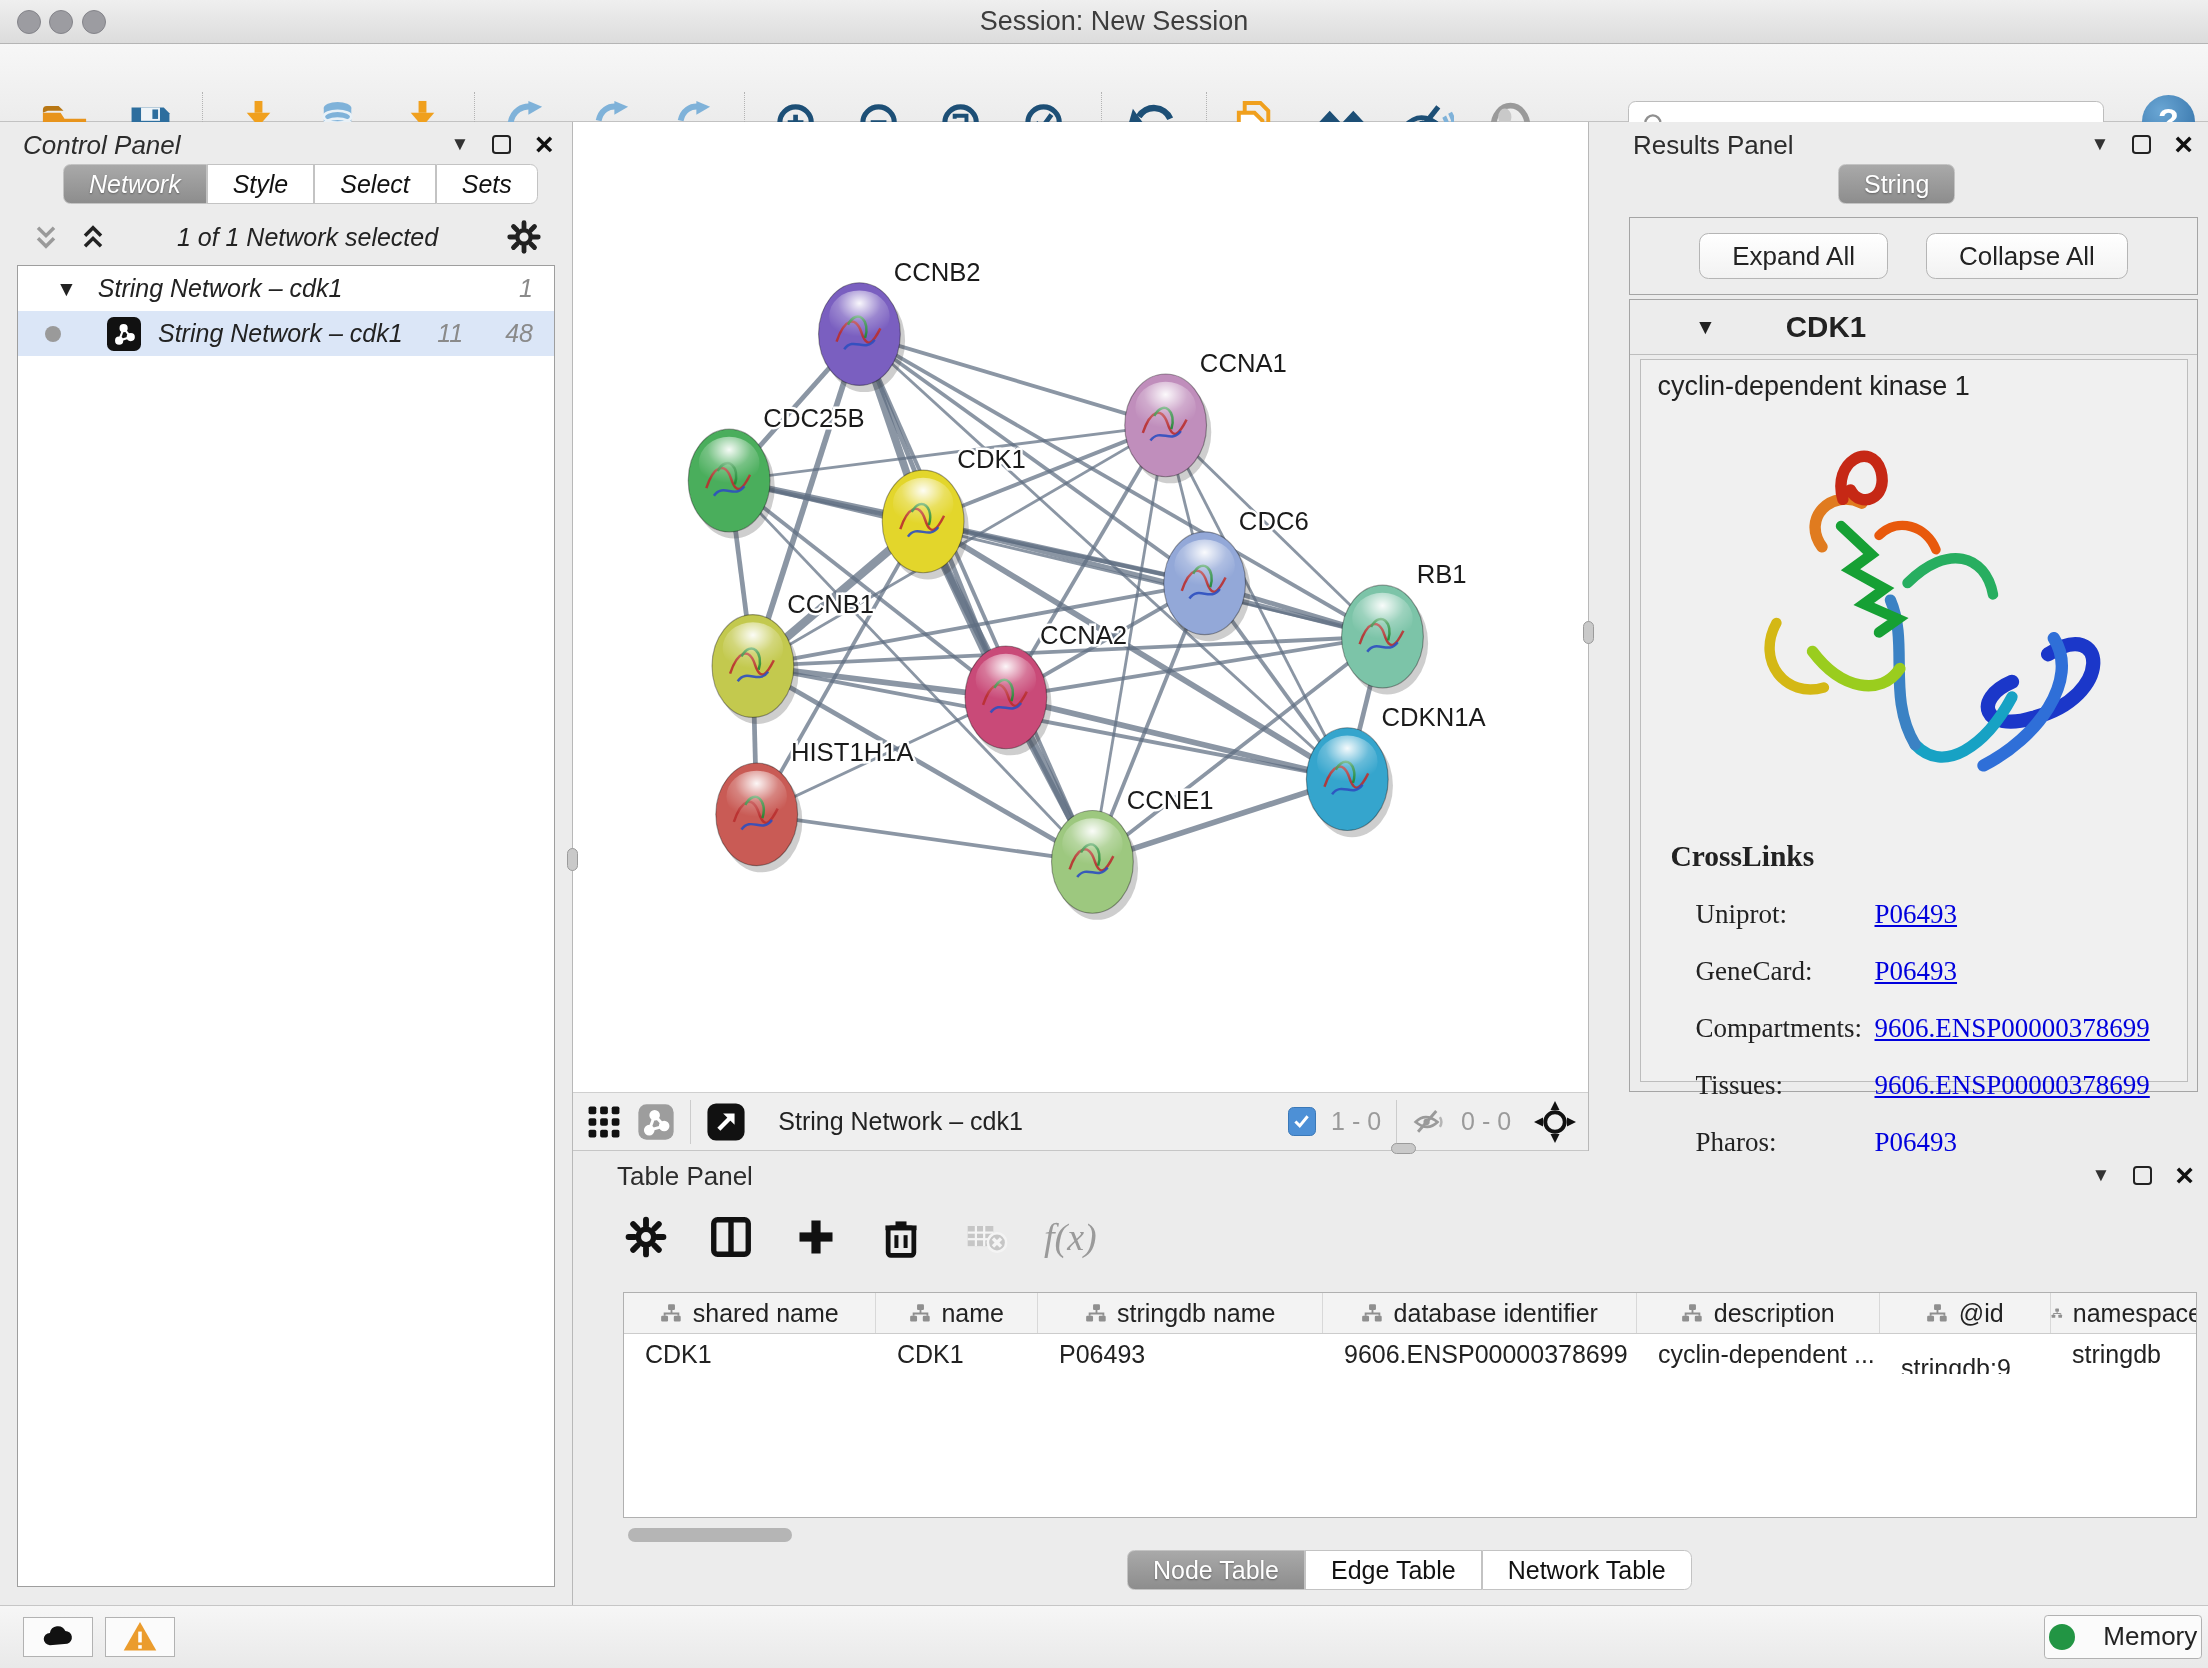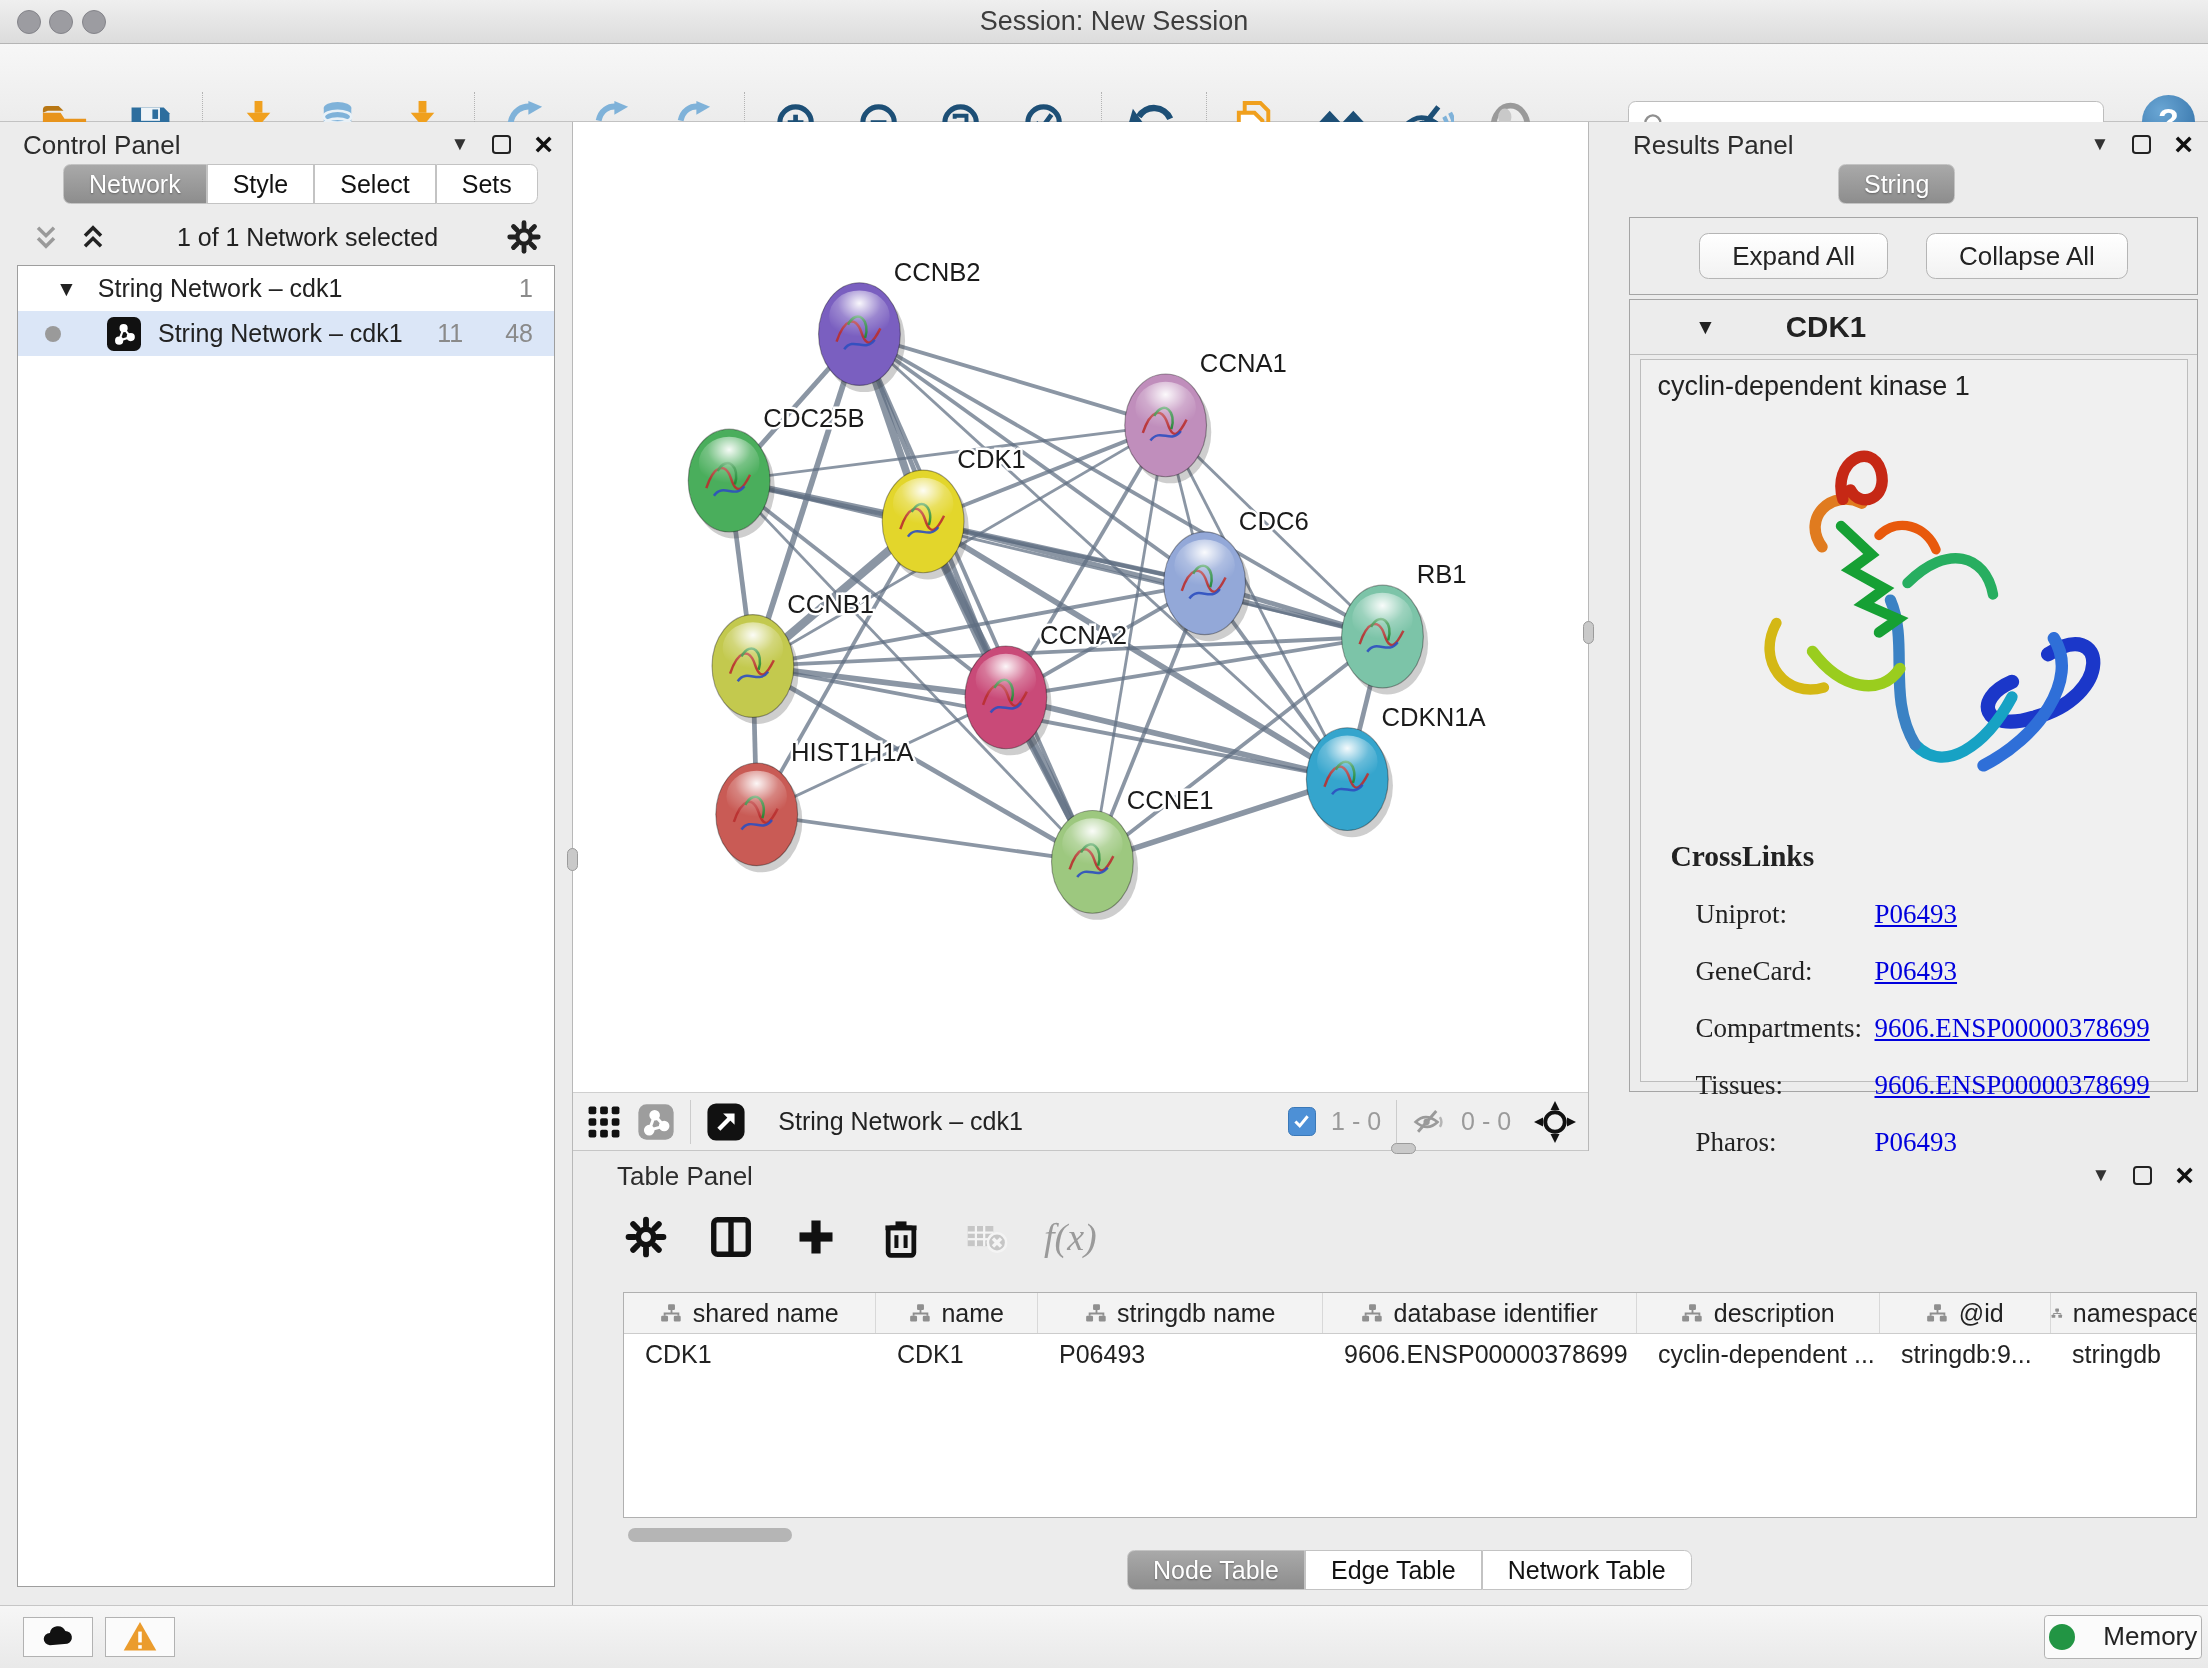--- a/index.html
+++ b/index.html
@@ -27,21 +27,21 @@
   .hdr-icons { position:absolute; top:11.4px; display:flex; align-items:center; gap:23px; }
 
   
   .tab { height:40px; padding:0 25px; font-size:25px; line-height:38px; background:#fff; border:1px solid #c3c3c3; color:#111; }
   .tab.sel { background:linear-gradient(#a9a9a9,#8d8d8d); color:#fff; text-shadow:0 1px 1.9px rgba(0,0,0,.35); }
   .tab:first-child { border-radius:7.6px 0 0 7.6px; }
   .tab:last-child { border-radius:0 7.6px 7.6px 0; }
   .tab.only { border-radius:7.6px; }
 
   
-  #control-panel { left:0; top:122px; width:573px; height:1484px; background:#ececec; border-right:1px solid #b8b8b8; }
+  #control-panel { left:0; top:122px; width:573px; height:1484px; background:#ececec; border-right:1px solid #b8b8b8;font-style:italic; }
   #cp-tabs { position:absolute; left:63px; top:42px; display:flex; }
   #cp-subhdr { position:absolute; left:17px; top:93px; width:538px; height:44px; display:flex; align-items:center; }
   #cp-status { flex:1; text-align:center; font-size:25px; }
   #cp-tree { position:absolute; left:17px; top:143px; width:538px; height:1322px; background:#fff; border:1px solid #9e9e9e; }
   .tree-row { height:45px; display:flex; align-items:center; font-size:25px; }
   .tree-row.sel { background:#dbe6f7; }
   .tree-count { color:#8a8a8a; }
   .net-icon { width:34px; height:34px; background:#111; border-radius:6.7px; display:flex; align-items:center; justify-content:center; }
   .gray-dot { width:16px; height:16px; border-radius:50%; background:#9a9a9a; }
 
@@ -790,21 +790,21 @@
           <span>namespace</span>
         </div>
       </div>
     <div id="nt-body">
         <div class="tr">
           <div class="td" style="width: 252px; flex: 0 0 auto;">CDK1</div>
           <div class="td" style="width: 162px; flex: 0 0 auto;">CDK1</div>
           <div class="td" style="width: 285px; flex: 0 0 auto;">P06493</div>
           <div class="td" style="width: 314px; flex: 0 0 auto;">9606.ENSP00000378699</div>
           <div class="td" style="width: 243px; flex: 0 0 auto;">cyclin-dependent ...</div>
-          <div class="td" style="width: 171px; flex: 0 0 auto;">stringdb:9...</div>
+          <div class="td" style="width: 171px; flex: 0 0 auto; margin-top: 14px;">stringdb:9...</div>
           <div class="td" style="width: 152px; flex: 0 0 auto;">stringdb</div>
         </div>
       </div>
   </div>
   <div id="h-scroll"></div>
   <div id="tp-tabs">
       <div class="tab sel">Node Table</div>
       <div class="tab">Edge Table</div>
       <div class="tab">Network Table</div>
     </div>

